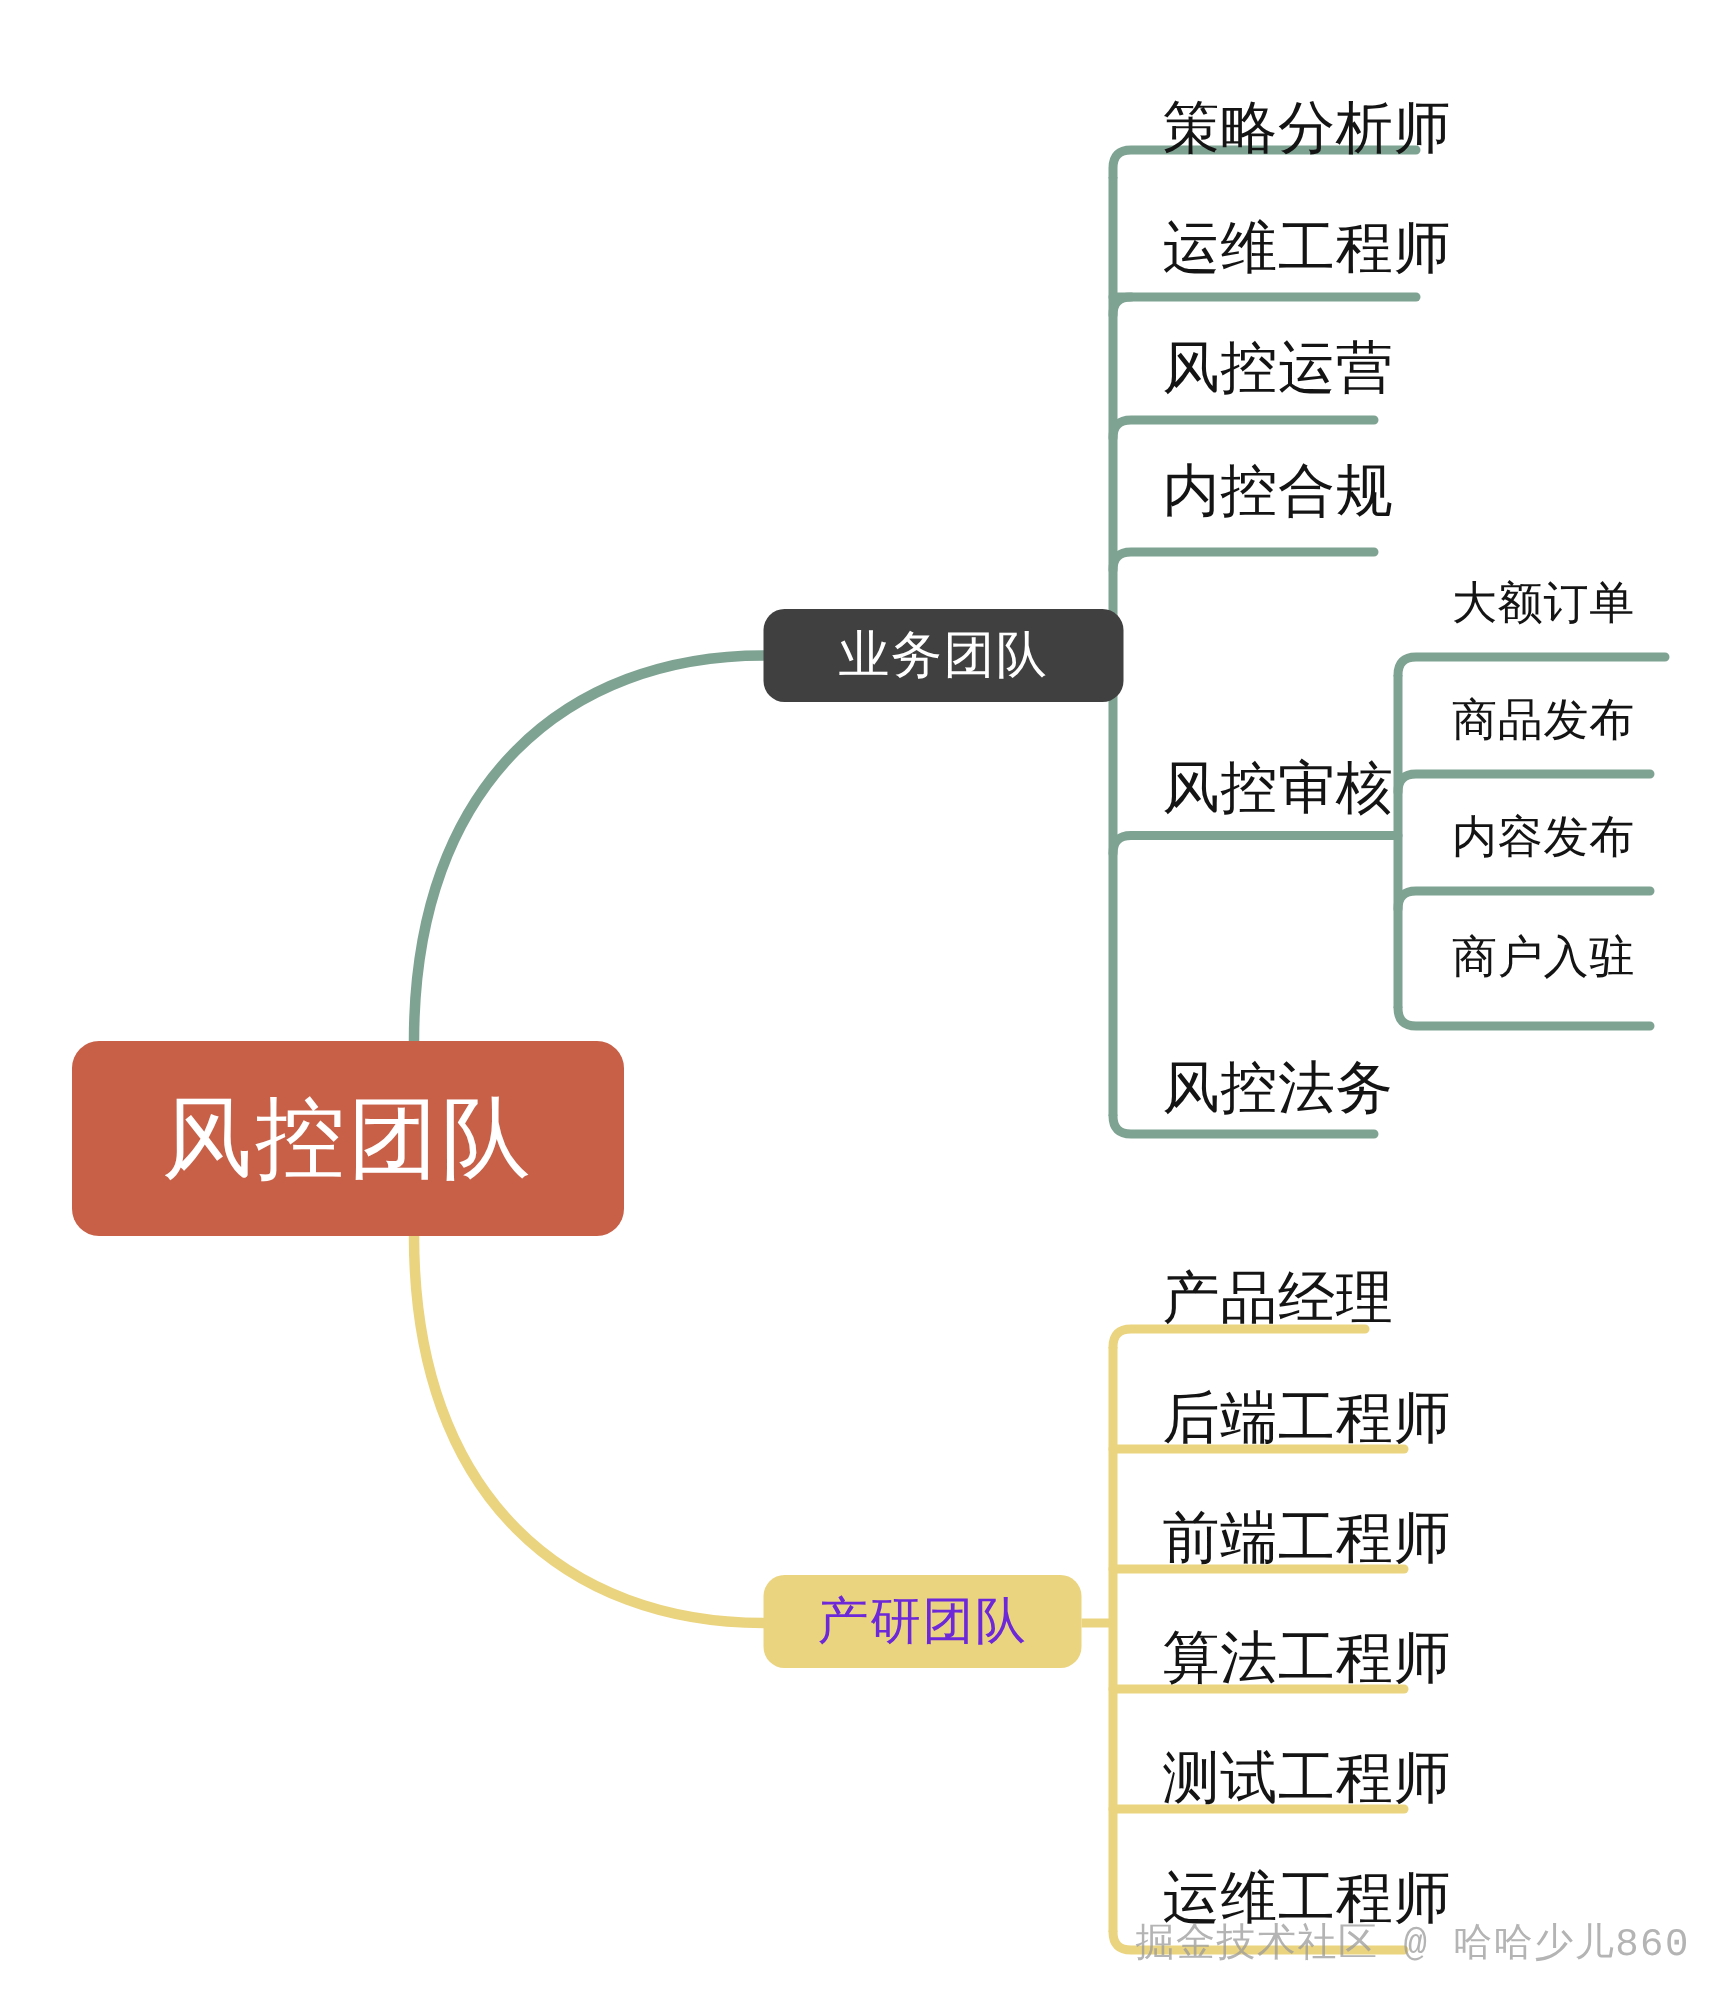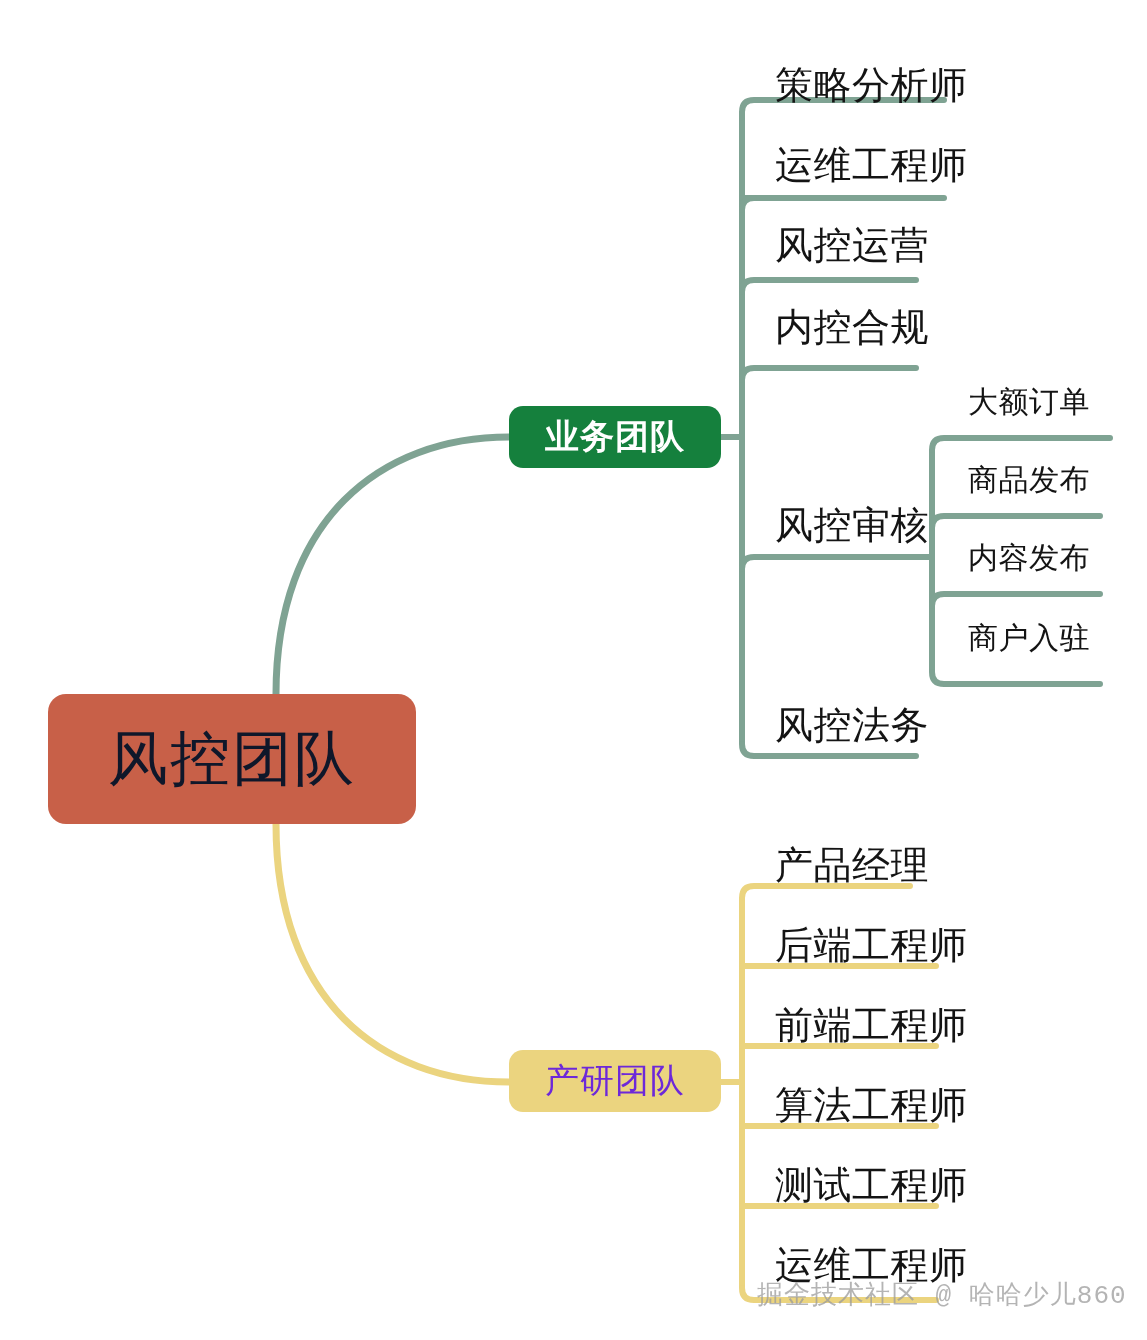--- a/index.html
+++ b/index.html
@@ -34,36 +34,35 @@
     box-sizing: border-box;
     white-space: nowrap;
   }
   .node-root {
     left: 48px;
     top: 694px;
     width: 368px;
     height: 130px;
     border-radius: 18px;
     background: #C86048;
-    color: #0f172a;
+    color: #ffffff;
     font-size: 60px;
     letter-spacing: 2px;
   }
   .node-branch {
     height: 62px;
     font-size: 34px;
     letter-spacing: 1px;
   }
   .node-business {
     left: 509px;
     top: 406px;
-    width: 212px;
-    background: #15803d;
+    width: 240px;
+    background: #404040;
     color: #ffffff;
-    font-weight: bold;
   }
   .node-product {
     left: 509px;
     top: 1050px;
     width: 212px;
     background: #EBD47F;
     color: #6d28d9;
   }
   .leaf {
     position: absolute;

